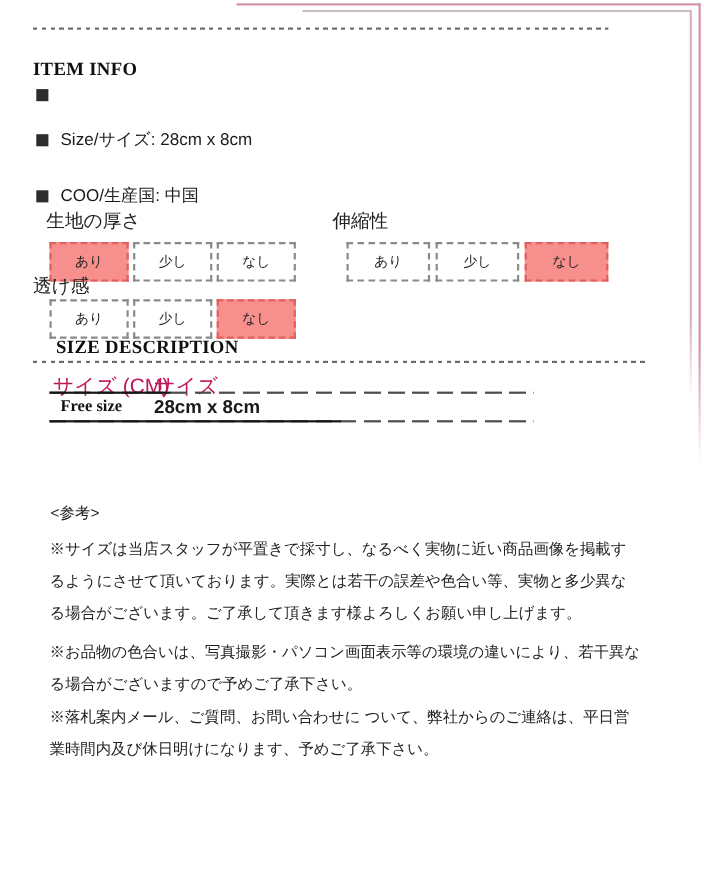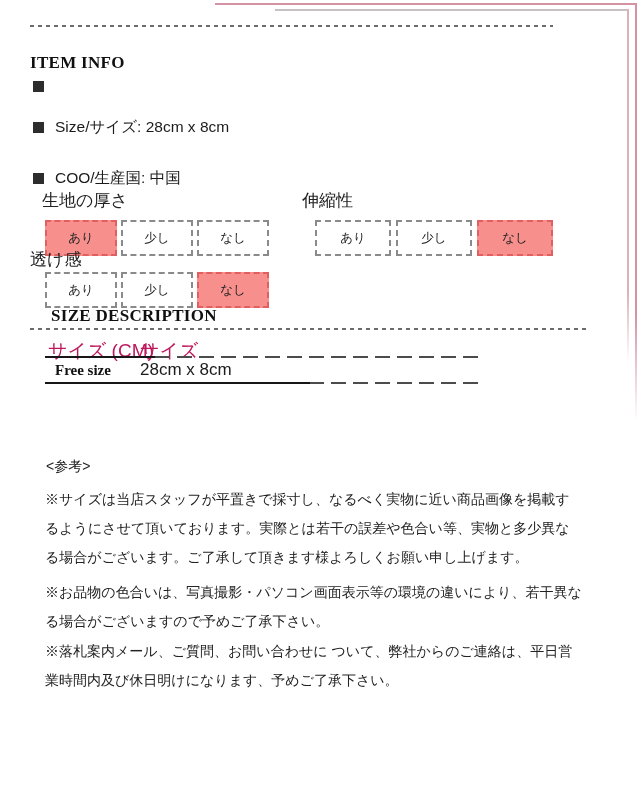--- a/index.html
+++ b/index.html
@@ -32,21 +32,21 @@
   .chip-row.wide{gap:5px;}
   .chip.selected{background:#f7908d;border-color:#e25f5f;}
 
   .tbl-head{position:absolute;font-size:19px;color:#be185d;white-space:nowrap;}
   .rowline{position:absolute;height:2px;width:440px;left:45px;
            background:repeating-linear-gradient(90deg,#4c4c4c 0 15px,transparent 15px 22px);}
   .rowline::before{content:"";position:absolute;left:0;top:0;height:2px;background:#161616;
                    width:var(--solid,100px);}
   .tbl-size-label{position:absolute;font-family:"Liberation Serif", serif;font-weight:700;
                   font-size:15px;color:#111;white-space:nowrap;}
-  .tbl-size-value{position:absolute;font-size:17px;color:#1b1b1b;white-space:nowrap;}
+  .tbl-size-value{position:absolute;font-size:17px;color:#1b1b1b;white-space:nowrap;font-weight:bold;}
 
   .ref-title{position:absolute;left:46px;top:458px;font-size:14px;color:#222;}
   .ref-para{position:absolute;left:45px;width:537px;font-size:14px;line-height:29px;color:#222;}
   .ref-para.p1{top:485px;}
   .ref-para.p2{top:578px;}
   .ref-para.p3{top:637px;}
 </style>
 </head>
 <body>
 

